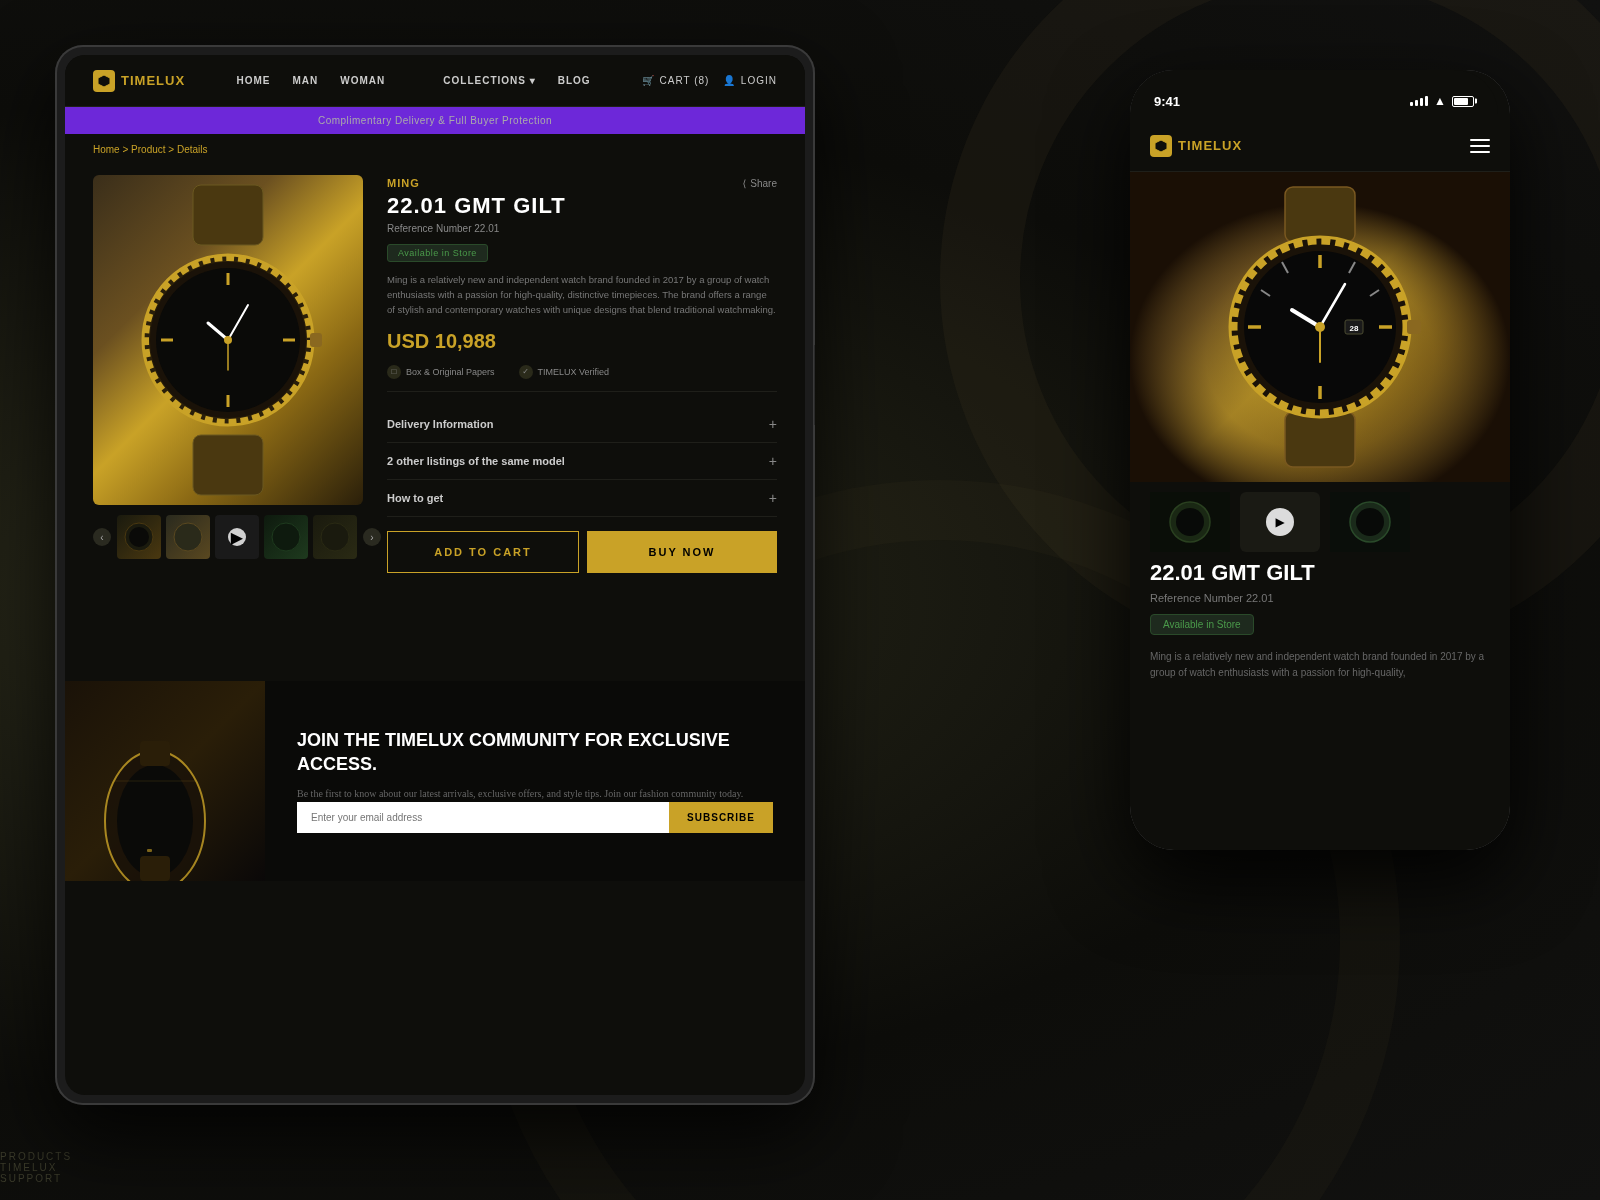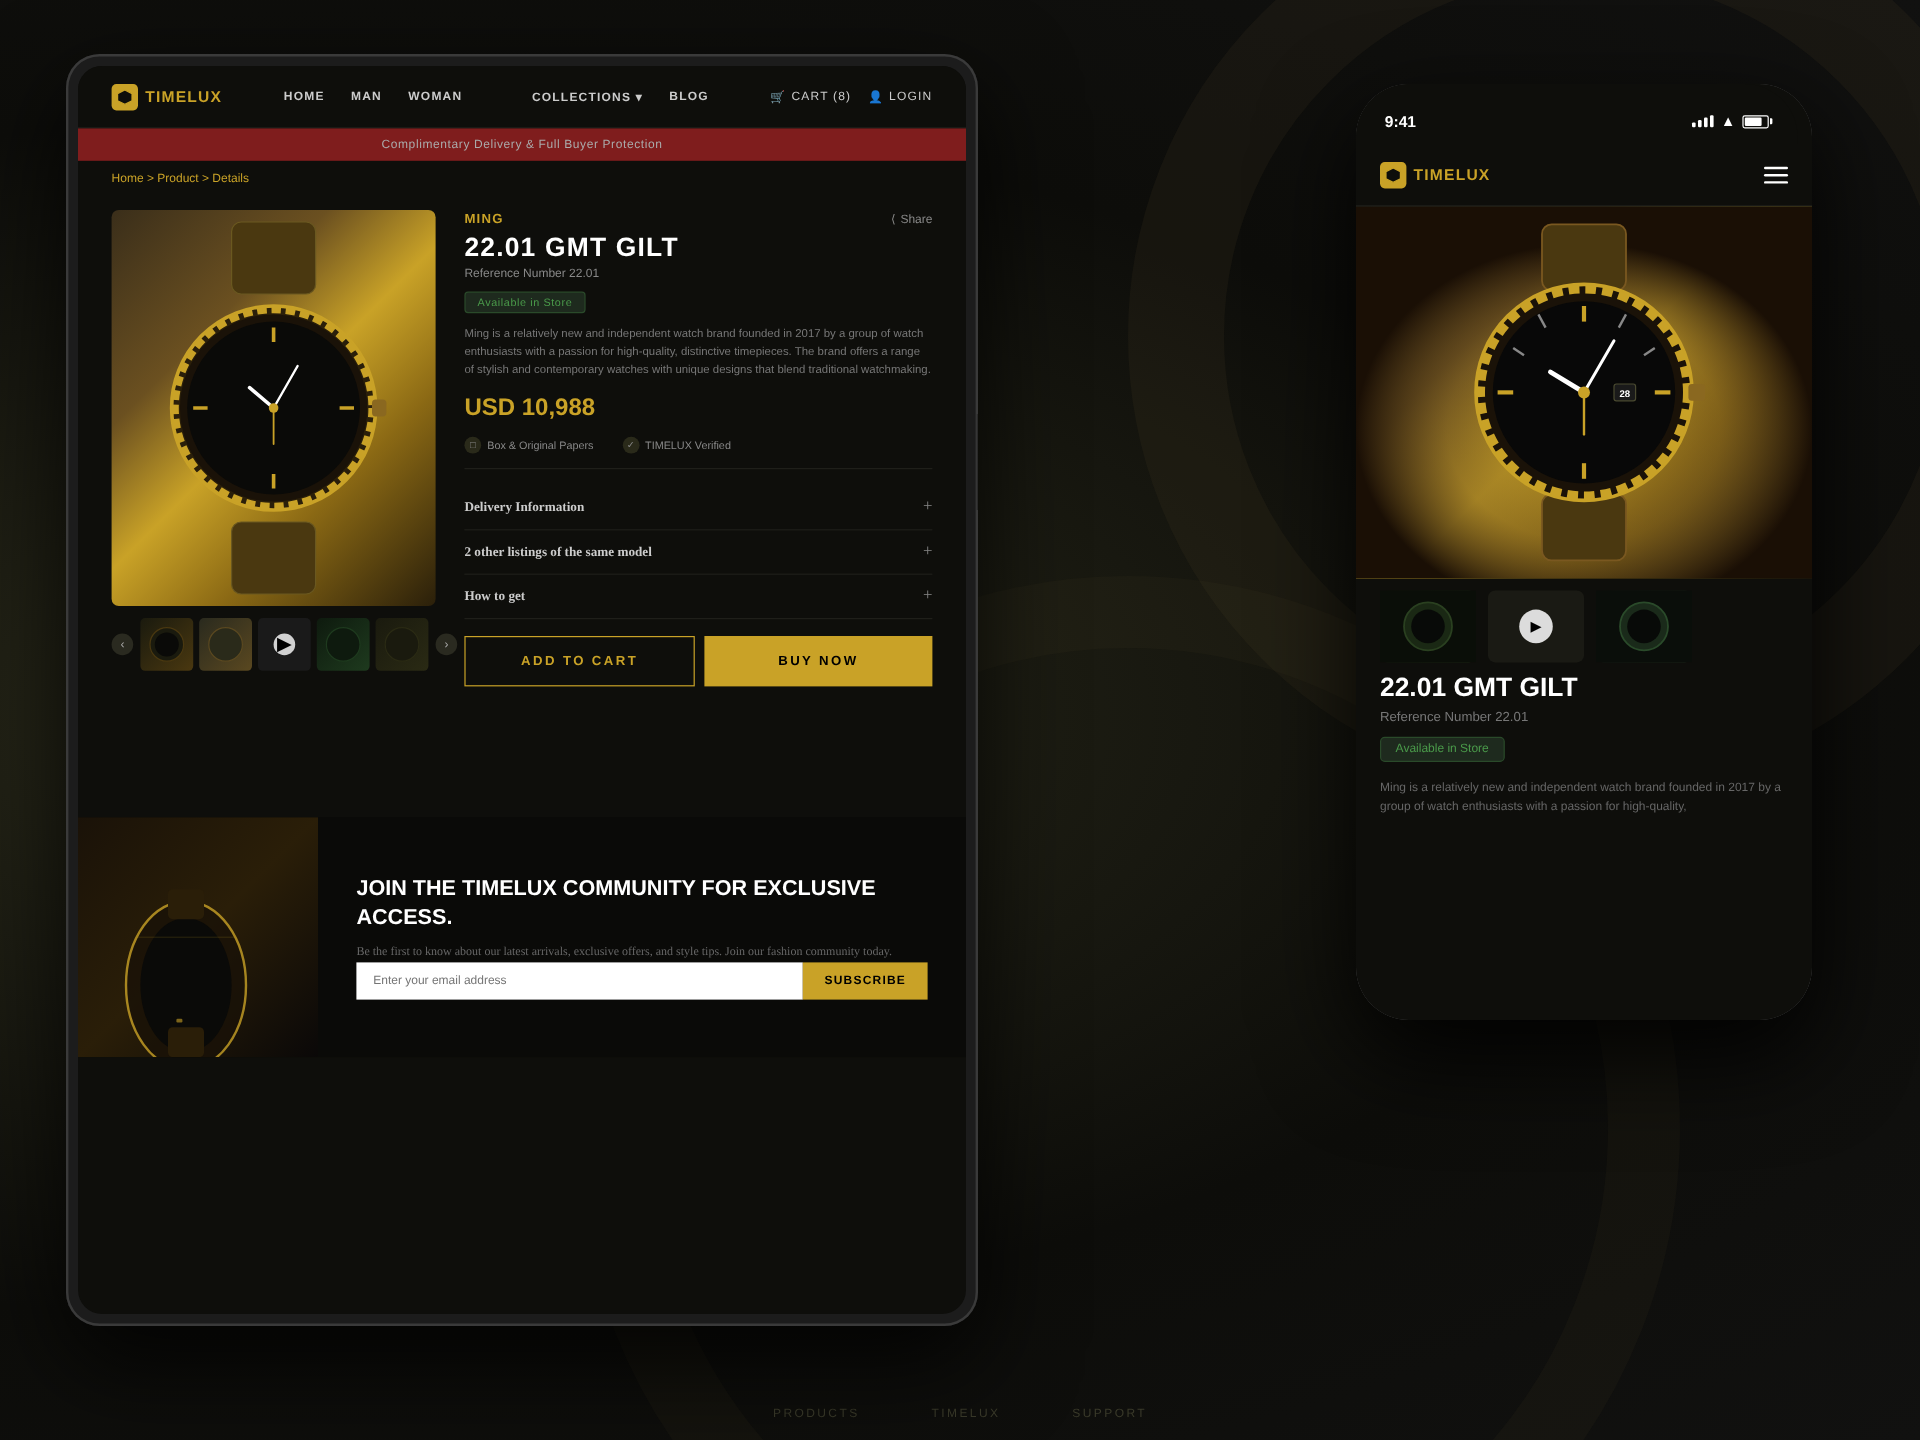--- a/index.html
+++ b/index.html
@@ -150,21 +150,21 @@
       color: #ccc;
       font-size: 10px;
       display: flex;
       align-items: center;
       gap: 4px;
       letter-spacing: 1px;
     }
 
     
     .promo-banner {
-      background: #7f1d1d;
+      background: #6d28d9;
       text-align: center;
       padding: 8px;
       font-size: 10px;
       color: #aaa;
       letter-spacing: 0.5px;
     }
 
     
     .product-layout {
       display: flex;
@@ -339,21 +339,20 @@
       border-radius: 50%;
       display: flex;
       align-items: center;
       justify-content: center;
       font-size: 8px;
     }
 
     .accordion-item {
       border-bottom: 1px solid #1f1f1a;
       padding: 10px 0;
-      font-family: Liberation Serif, serif;
     }
 
     .accordion-header {
       display: flex;
       justify-content: space-between;
       align-items: center;
       cursor: pointer;
     }
 
     .accordion-title {
@@ -726,22 +725,22 @@
     }
 
     
     .page-footer {
       position: absolute;
       bottom: 16px;
       left: 0;
       right: 0;
       display: flex;
       justify-content: center;
-      gap: 60px;
       z-index: 5;
+      flex-direction: column;
     }
 
     .footer-item {
       color: #3a3a2a;
       font-size: 10px;
       letter-spacing: 2px;
     }
   </style>
 </head>
 <body>

